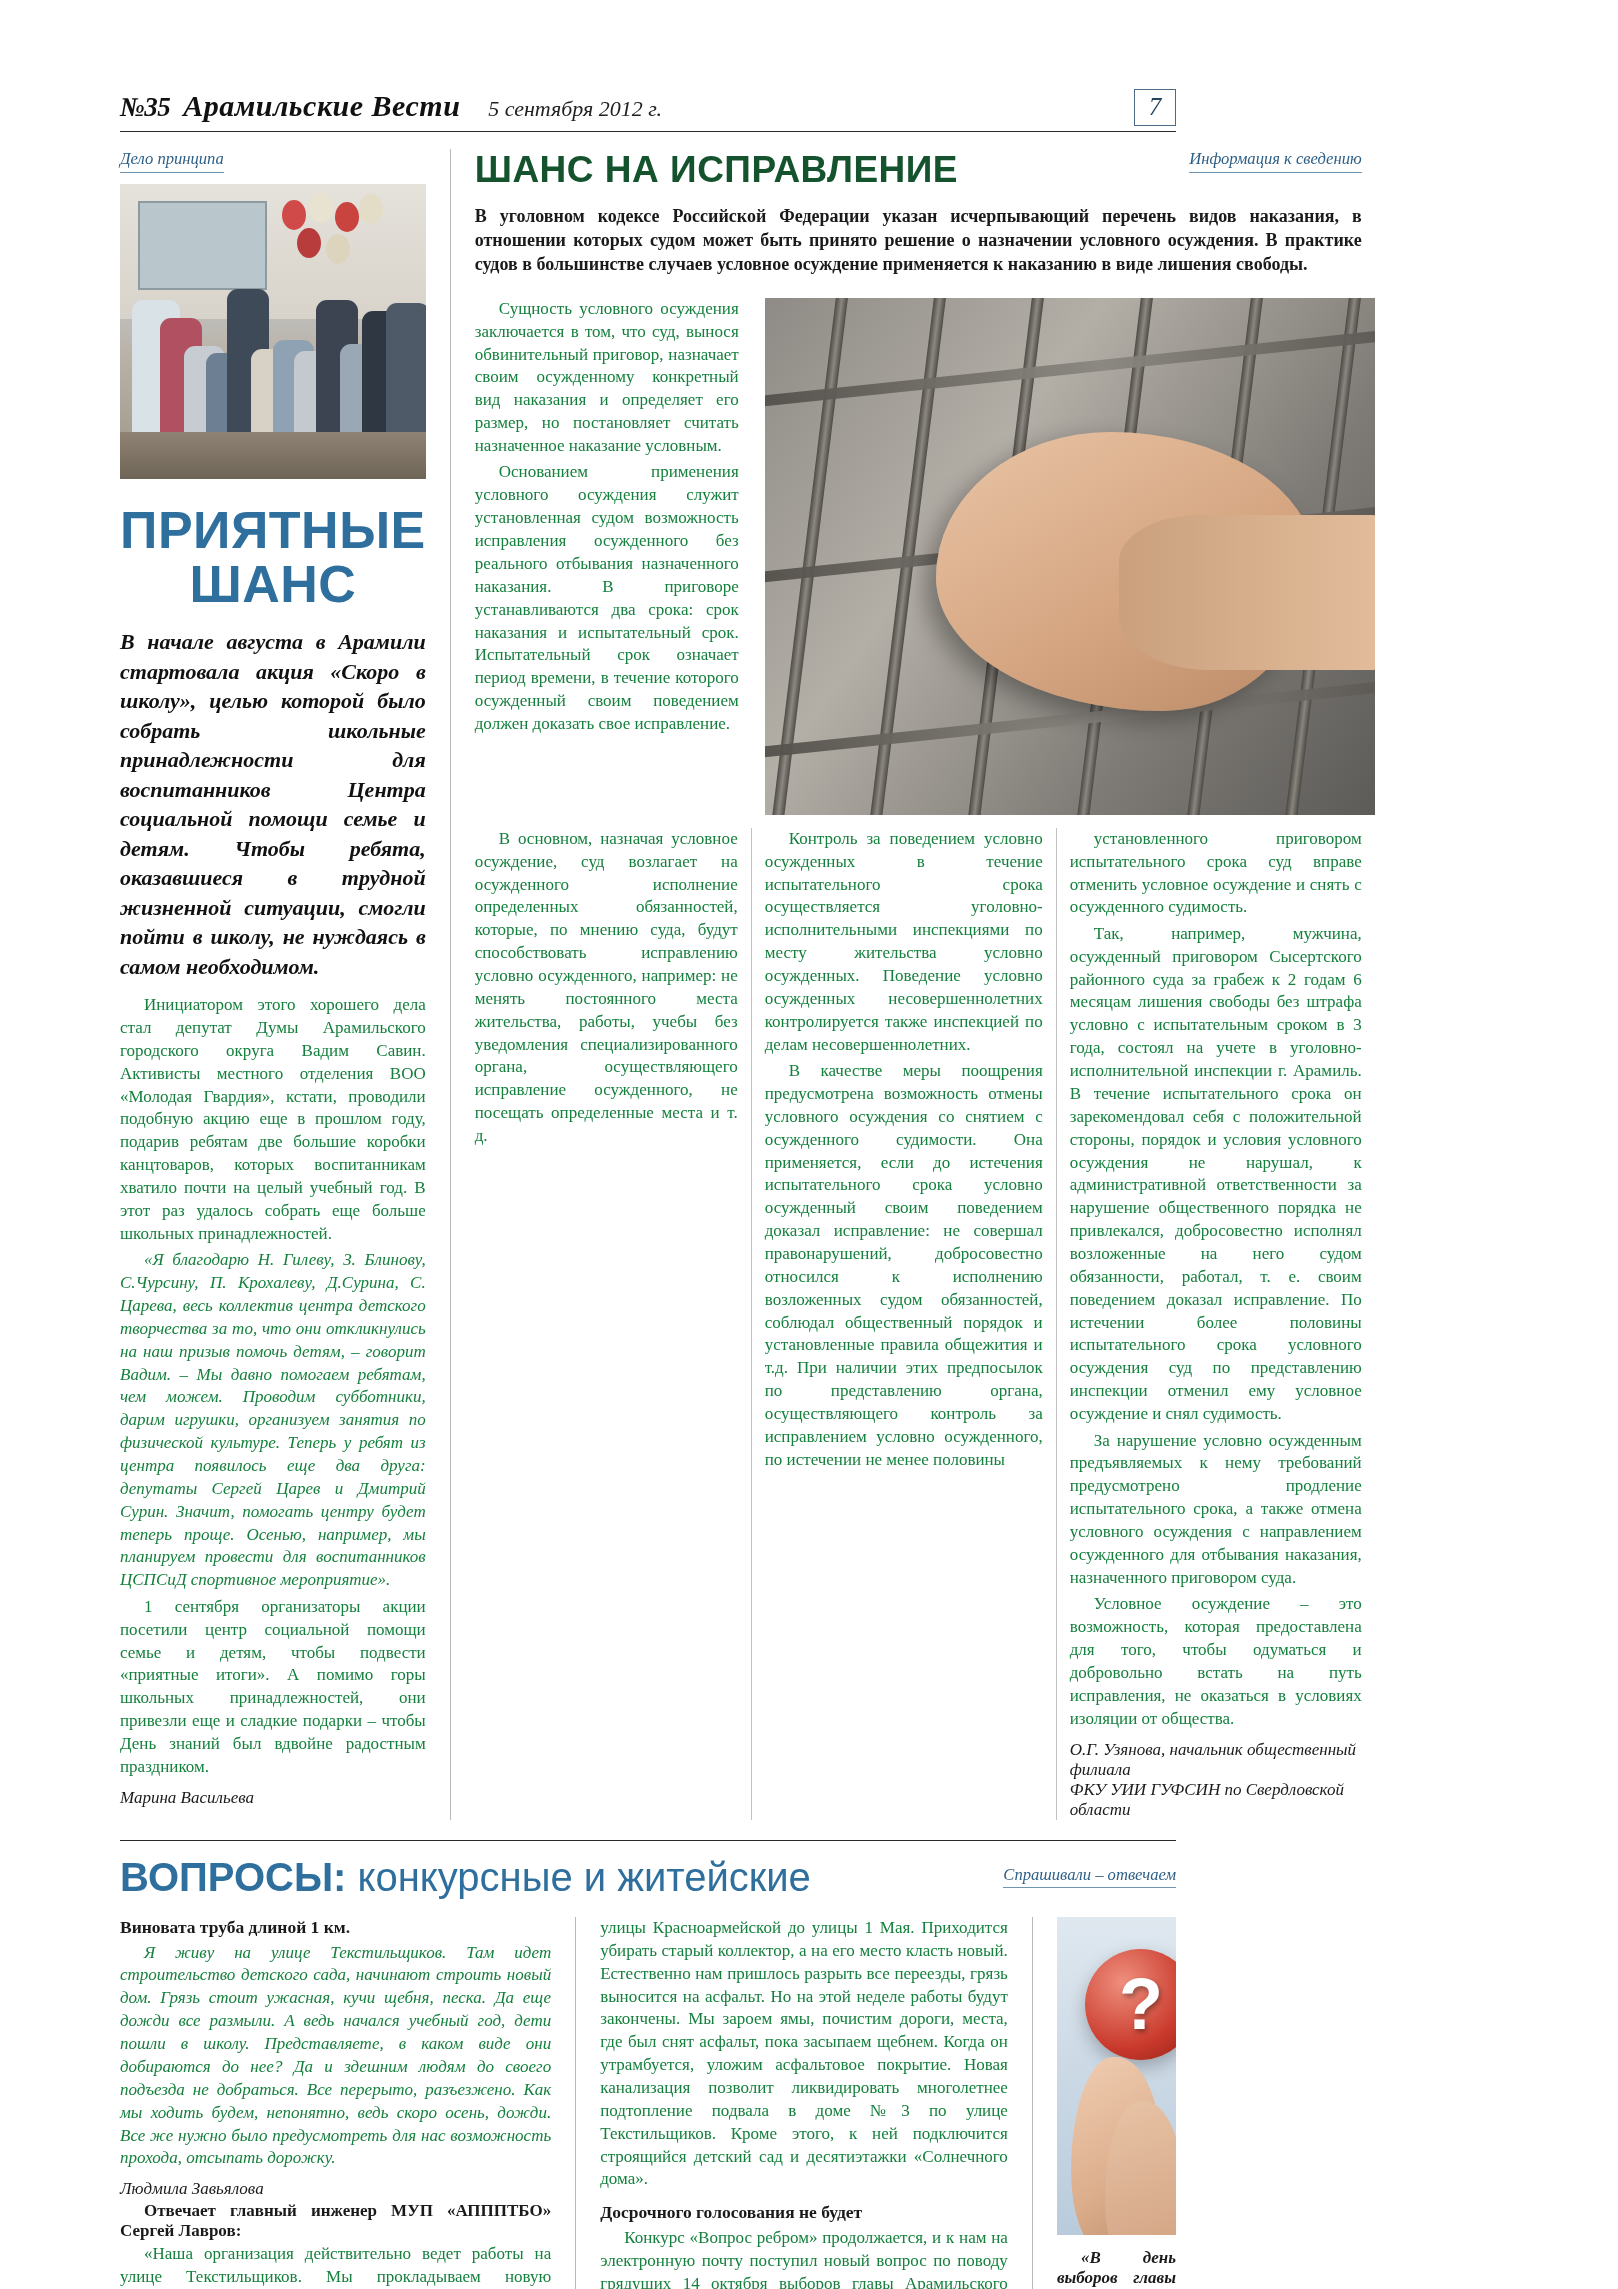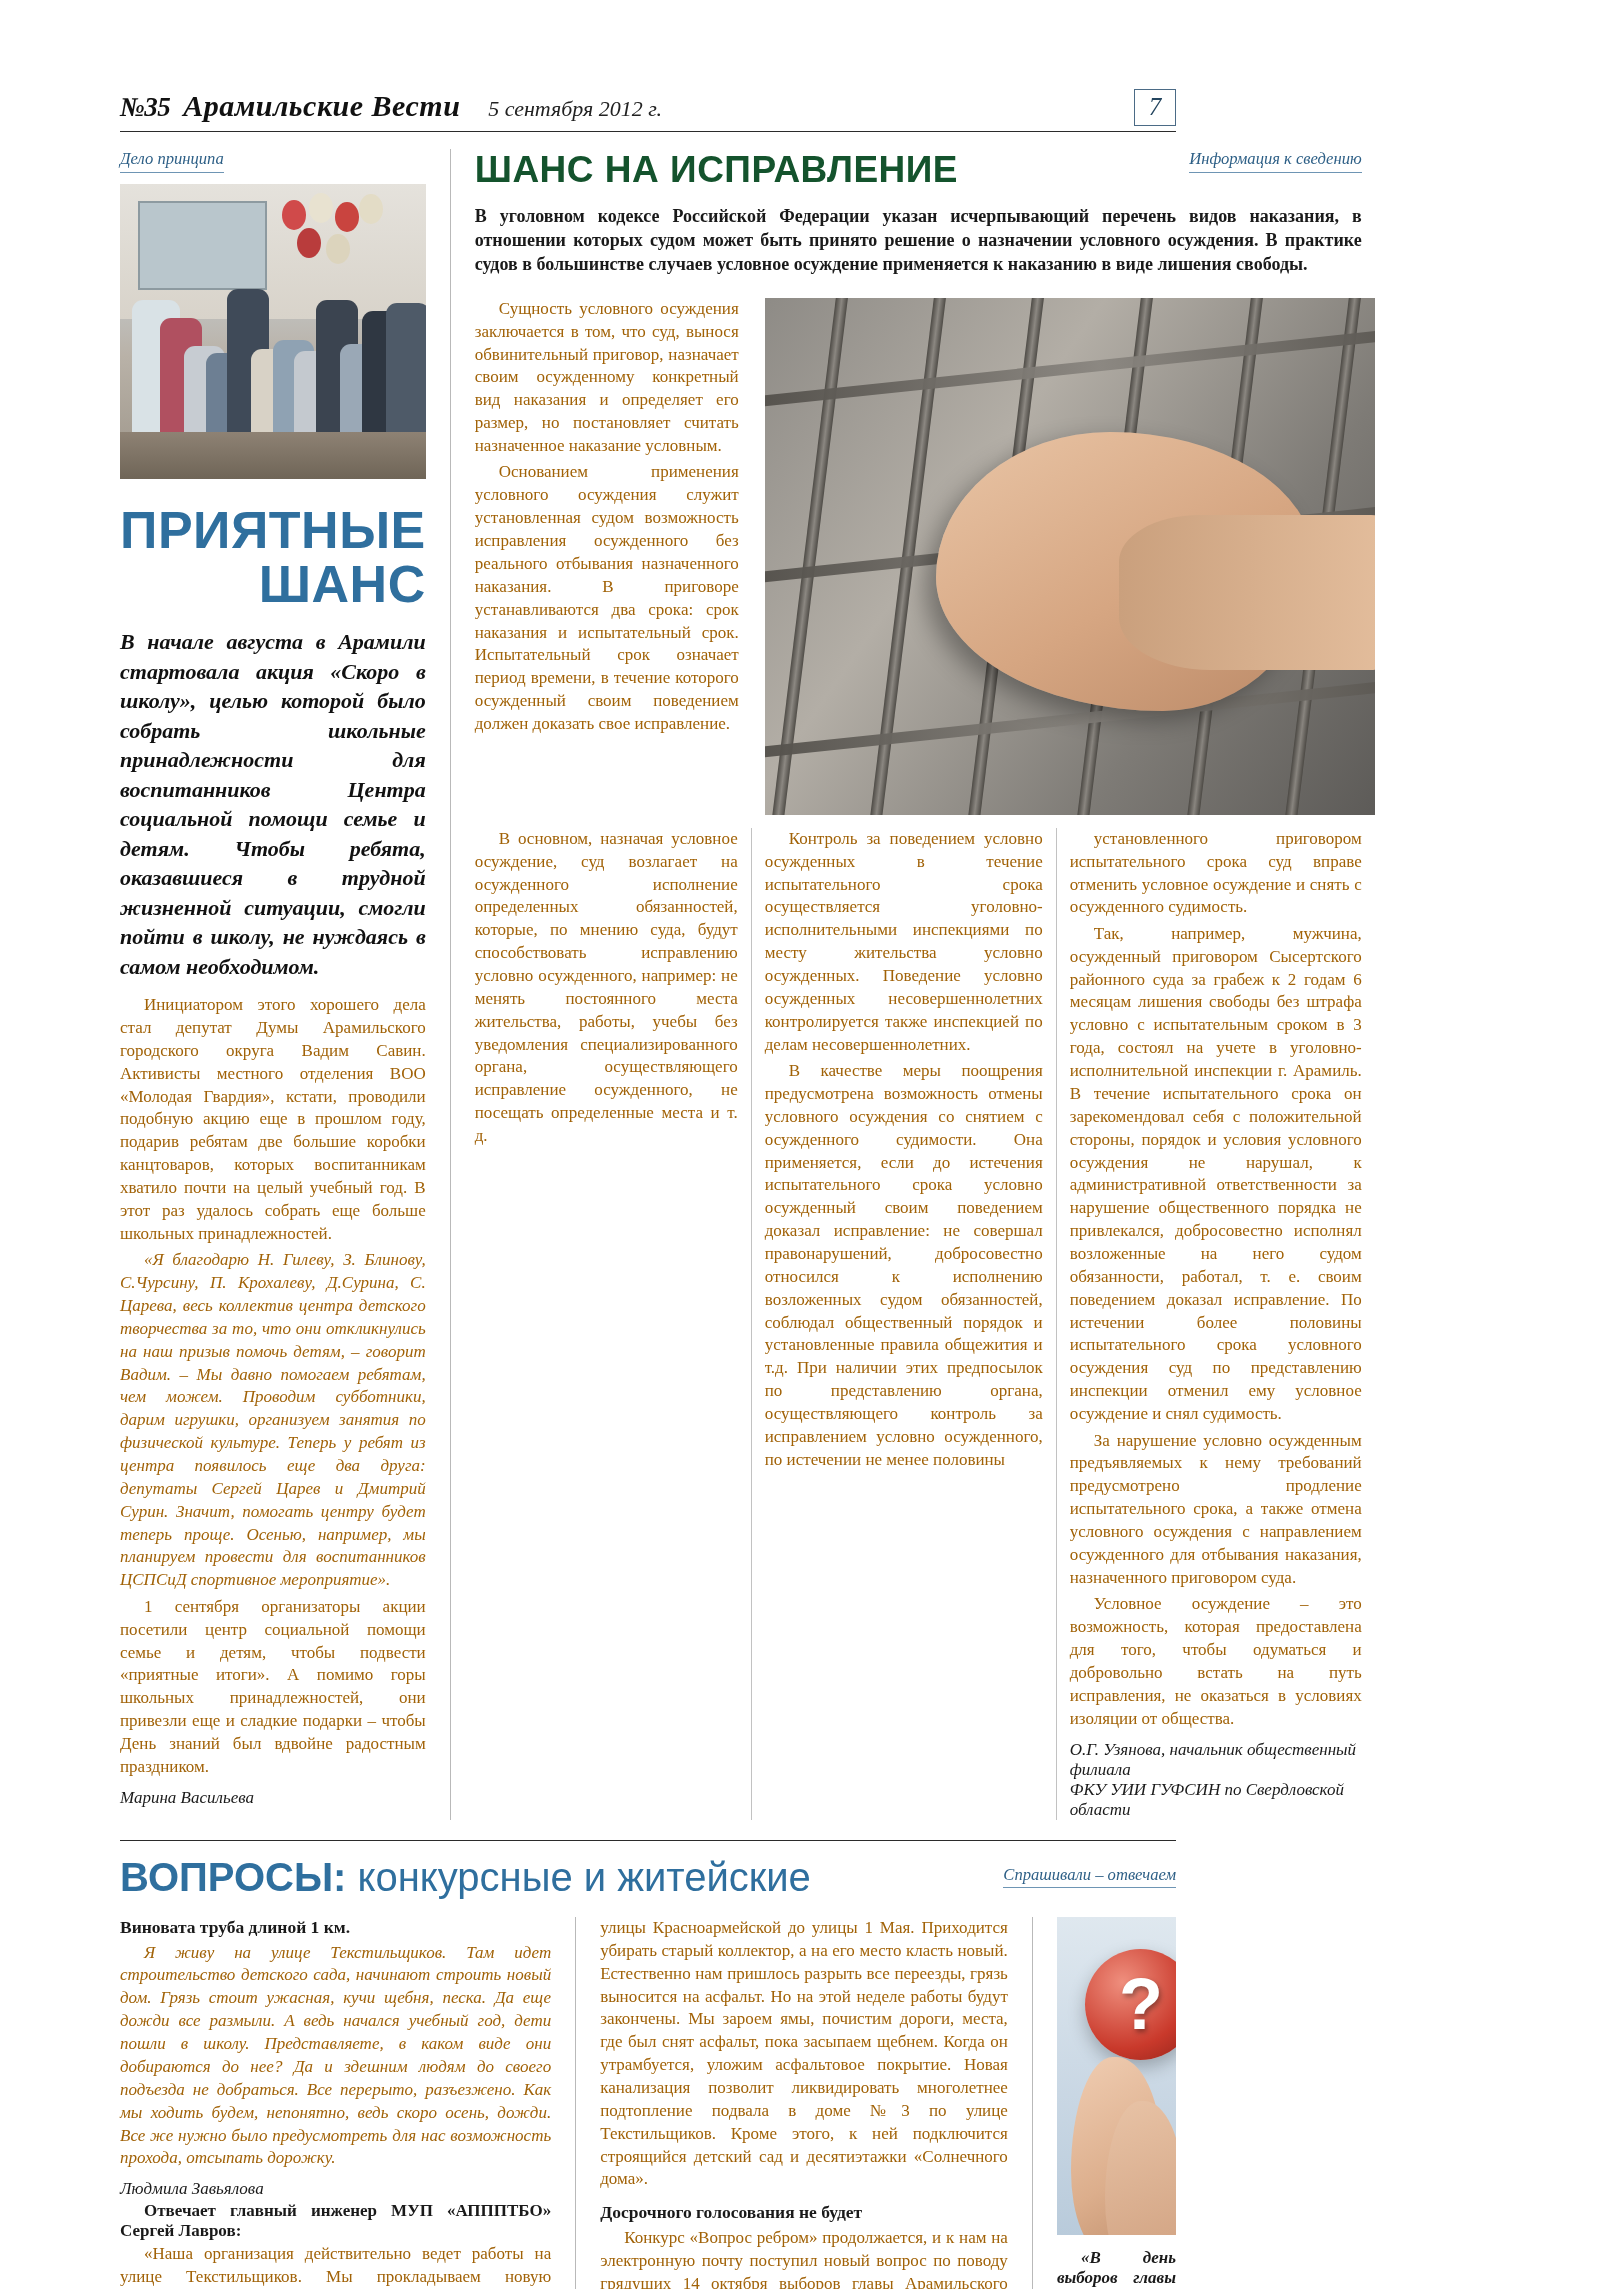--- a/index.html
+++ b/index.html
@@ -136,42 +136,42 @@
     position:absolute; bottom:0; border-radius:11px 11px 0 0;
     display:block;
   }
 
   .headline-left {
     font-family: "Liberation Sans", sans-serif;
     font-weight: bold;
     font-size: 52px;
     line-height: 1.04;
     color: #2f6f9e;
-    text-align: right;
+    text-align: center;
     margin: 24px 0 16.6px 0;
     letter-spacing: 0.5px;
   }
   .lead-left {
     font-family: "Liberation Serif", serif;
     font-style: italic;
     font-weight: bold;
     font-size: 22px;
     line-height: 1.34;
     text-align: justify;
     color: #111;
     margin-bottom: 13px;
   }
   p.body {
     font-family: "Liberation Serif", serif;
     font-size: 17px;
     line-height: 1.345;
     text-align: justify;
     text-indent: 24px;
     margin: 0 0 3.7px 0;
-    color: #a16207;
+    color: #15803d;
     hyphens: auto;
   }
   p.body-italic {
     font-style: italic;
   }
   .byline {
     font-family: "Liberation Serif", serif;
     font-style: italic;
     font-size: 17px;
     text-align: left;

